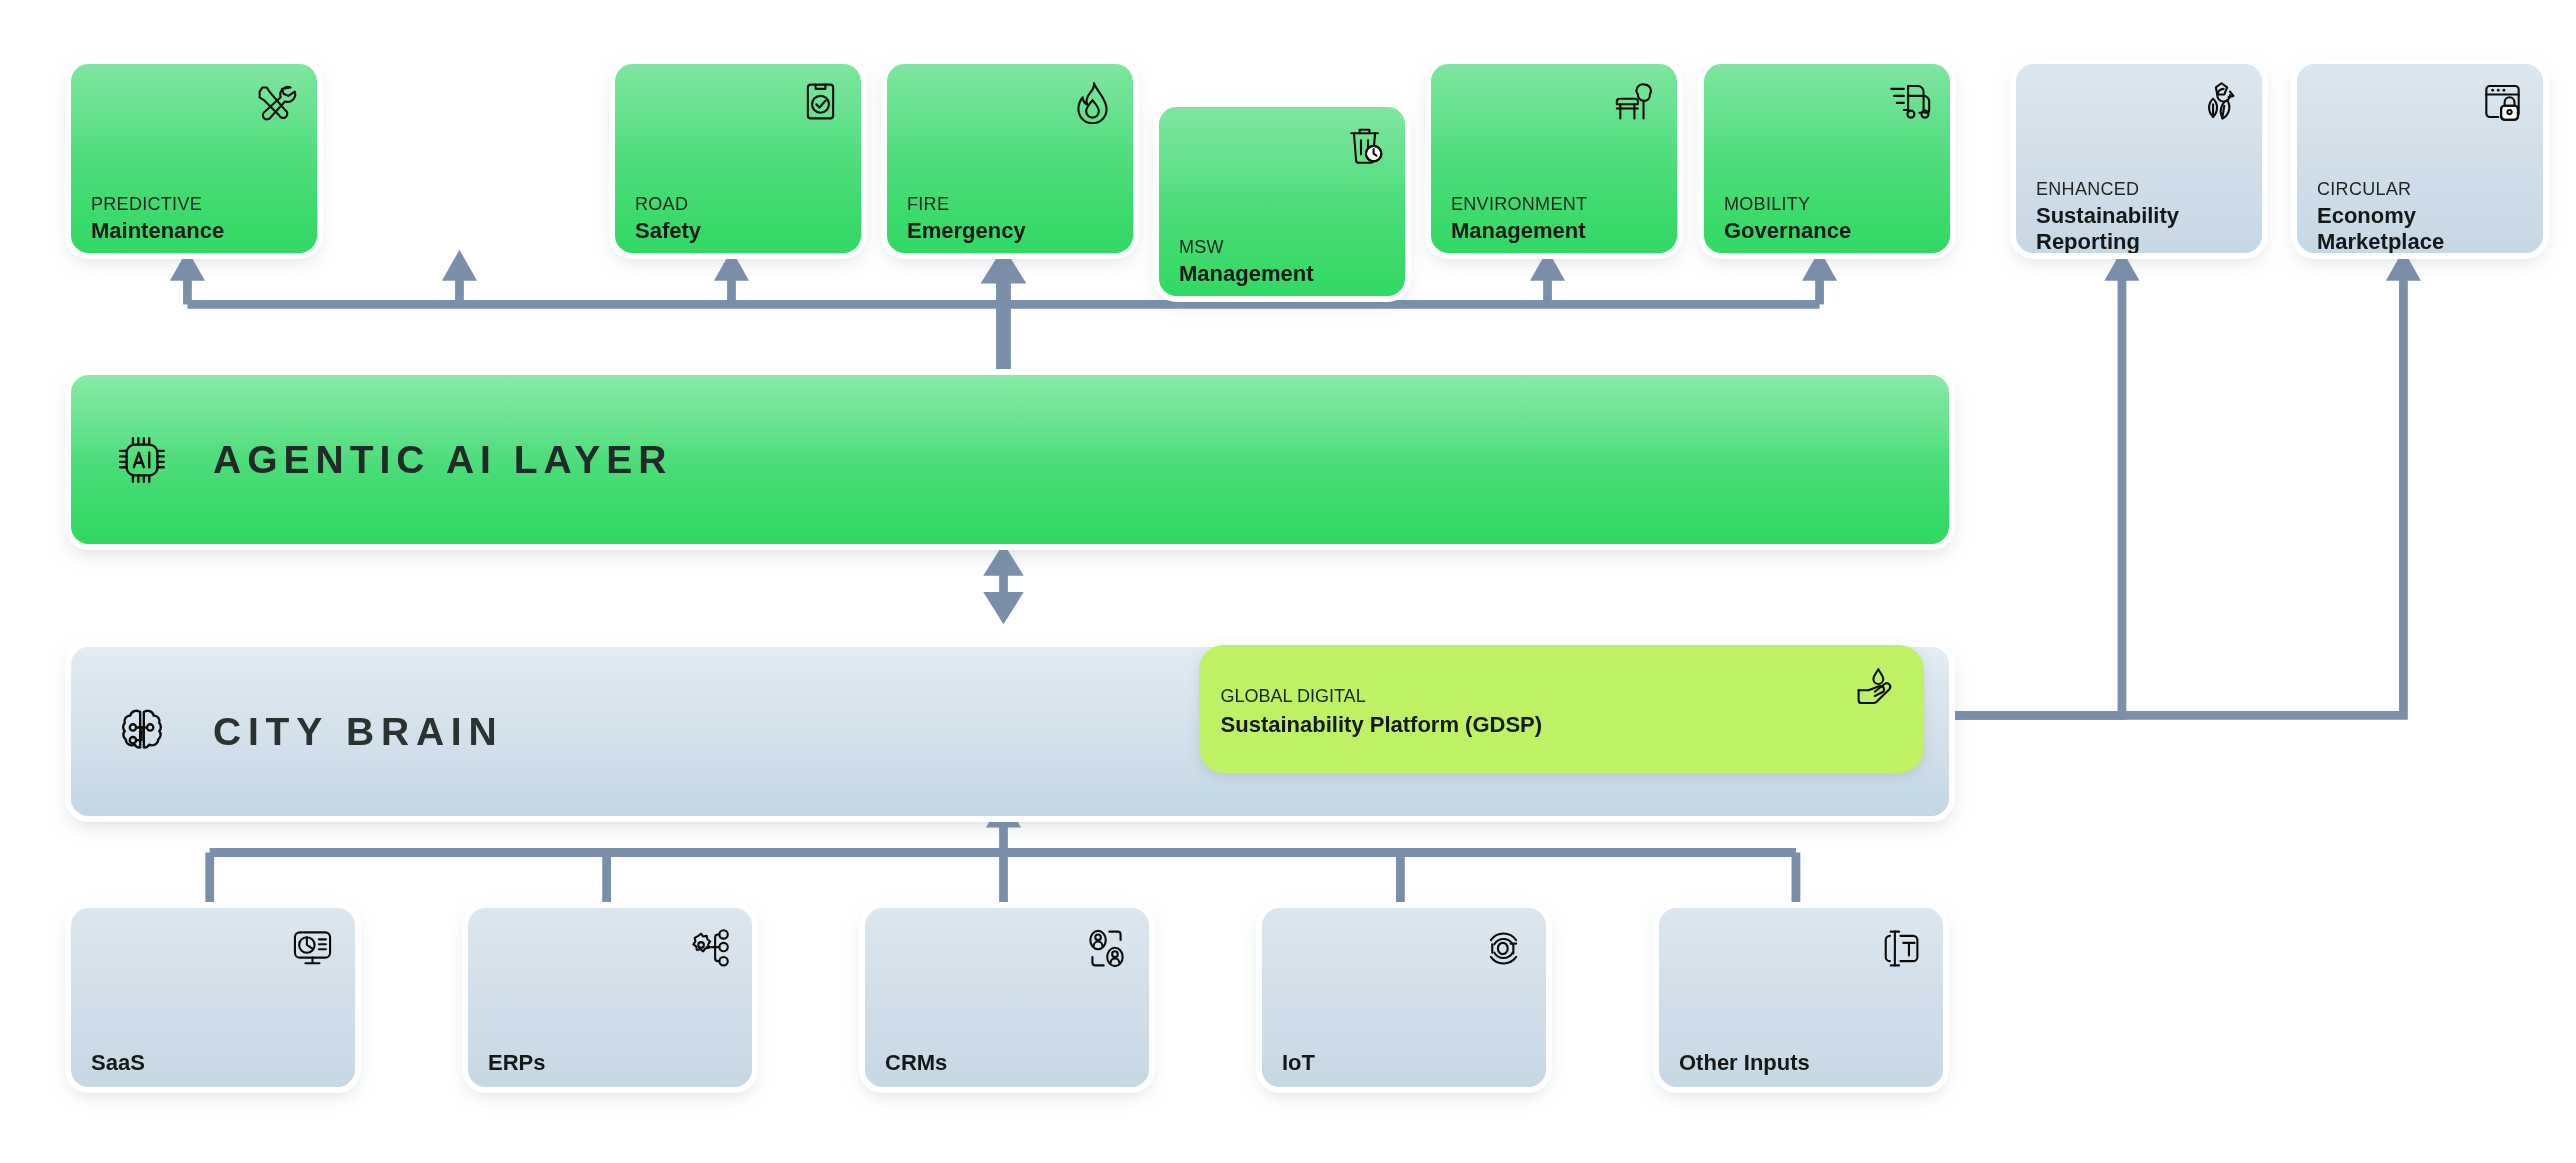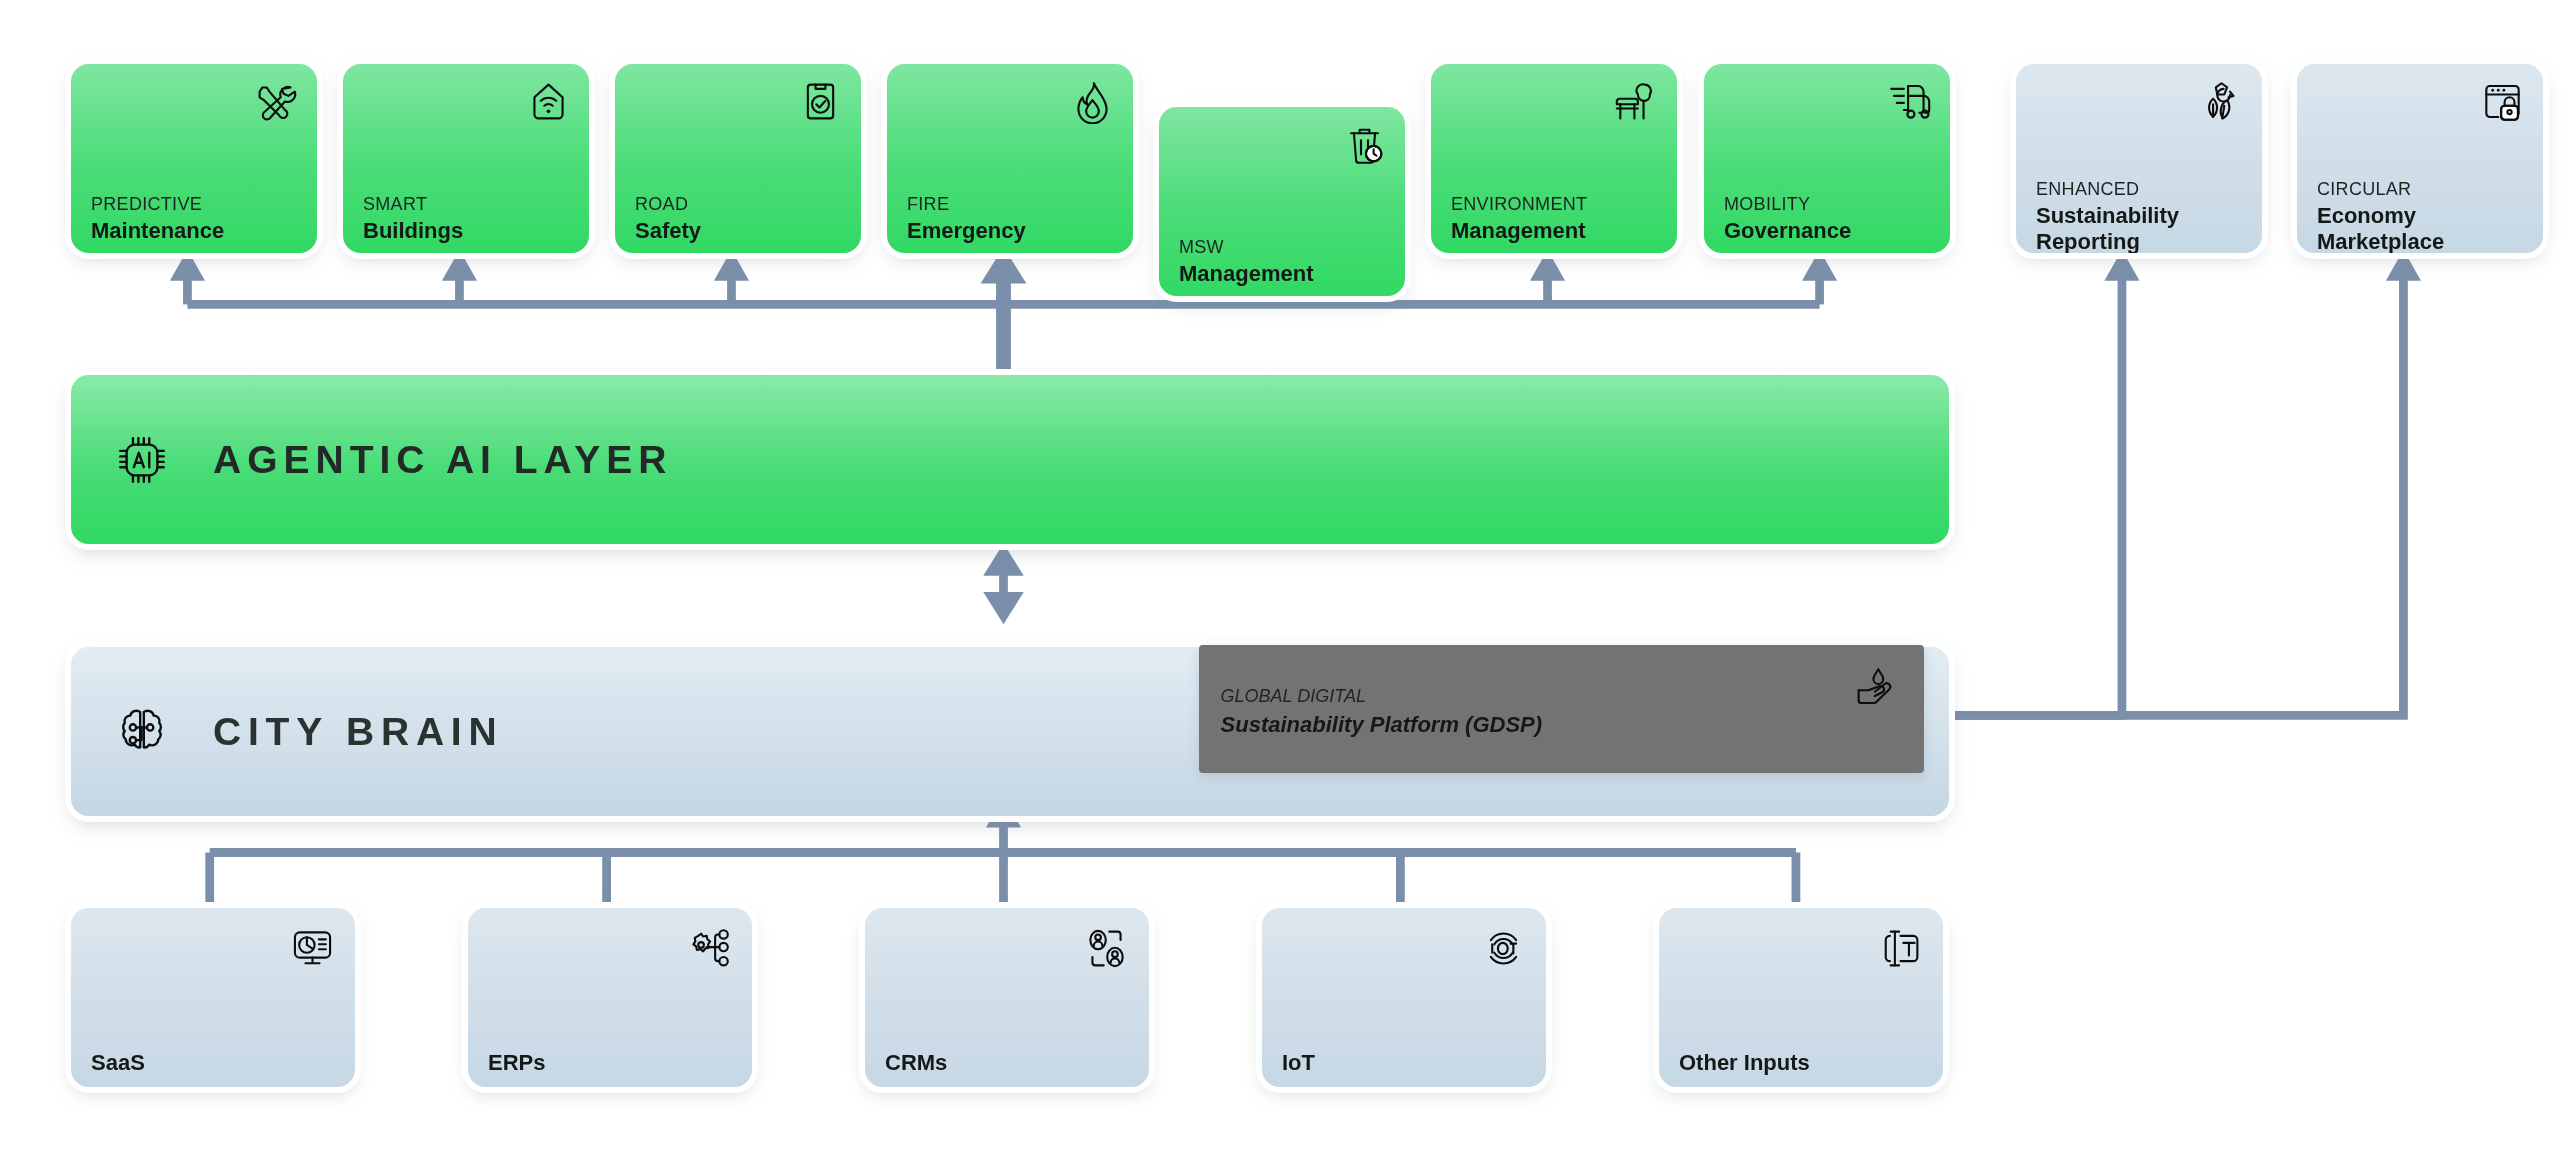--- a/index.html
+++ b/index.html
@@ -76,25 +76,24 @@
     letter-spacing:6px;
     color:#222a28;
   }
   #ai-layer{background:linear-gradient(180deg,#8aeaa8 0%,#49dc77 55%,#2fd961 100%);}
   #city-brain{background:linear-gradient(180deg,#e2ecf3 0%,#cfdee9 65%,#c3d6e4 100%);}
   #city-brain .barlabel{color:#2b3331;letter-spacing:6.8px;}
 
   
   #gdsp{
     position:absolute;
-    background:#737373;
-    border-radius:4px;
+    background:#bef264;
+    border-radius:25px;
     box-sizing:border-box;
     box-shadow:0 4px 12px rgba(110,130,150,.22);
-    font-style:italic;
   }
   #gdsp .kicker{position:absolute;left:21.6px;top:41px;font-size:18px;color:#1f2423;}
   #gdsp .title{position:absolute;left:21.6px;top:67px;font-size:22px;font-weight:700;color:#141918;}
   #gdsp .ico{position:absolute;right:26px;top:20px;width:45px;height:45px;}
   #gdsp .ico svg{width:45px;height:45px;display:block;}
 
   
   .srcrow .title{top:142px;}
   .srcrow .ico{right:20px;top:17.6px;}
 </style>
@@ -163,32 +162,20 @@
     <span class="ico">
       <svg viewBox="0 0 64 64" fill="none" stroke="#0d0d0d" stroke-width="3" stroke-linecap="round" stroke-linejoin="round">
         <path d="M12 12 L18 12 L22 18 L44 44 a6 6 0 1 1-8 8 L14 30 L8 26 L8 18 Z"></path>
         <path d="M52 12 a11 11 0 0 0-14 14 L16 46 a6 6 0 1 0 8 8 L44 32 a11 11 0 0 0 14-14 L49 24 L42 21 L40 14 Z"></path>
       </svg>
     </span>
     <div class="kicker">PREDICTIVE</div>
     <div class="title">Maintenance</div>
   </div>
 
-  <div class="card green toprow" style="left:343px;top:64px;width:246px;height:189px;">
-    <span class="ico">
-      <svg viewBox="0 0 64 64" fill="none" stroke="#0d0d0d" stroke-width="3" stroke-linecap="round" stroke-linejoin="round">
-        <path d="M12 26 L32 8 L52 26 V50 a6 6 0 0 1-6 6 H18 a6 6 0 0 1-6-6 Z"></path>
-        <path d="M21 31 a16 16 0 0 1 22 0"></path>
-        <path d="M26 38 a9 9 0 0 1 12 0"></path>
-        <circle cx="32" cy="46" r="2.6" fill="#0d0d0d" stroke="none"></circle>
-      </svg>
-    </span>
-    <div class="kicker">SMART</div>
-    <div class="title">Buildings</div>
-  </div>
 
   <div class="card green toprow" style="left:615px;top:64px;width:246px;height:189px;">
     <span class="ico">
       <svg viewBox="0 0 64 64" fill="none" stroke="#0d0d0d" stroke-width="3" stroke-linecap="round" stroke-linejoin="round">
         <path d="M18 8 h28 a4 4 0 0 1 4 4 v40 a4 4 0 0 1-4 4 H18 a4 4 0 0 1-4-4 V12 a4 4 0 0 1 4-4 Z"></path>
         <circle cx="32" cy="36" r="12"></circle>
         <path d="M26 36 l4.5 4.5 L39 31"></path>
         <path d="M25 8 v6 h14 V8"></path>
       </svg>
     </span>

